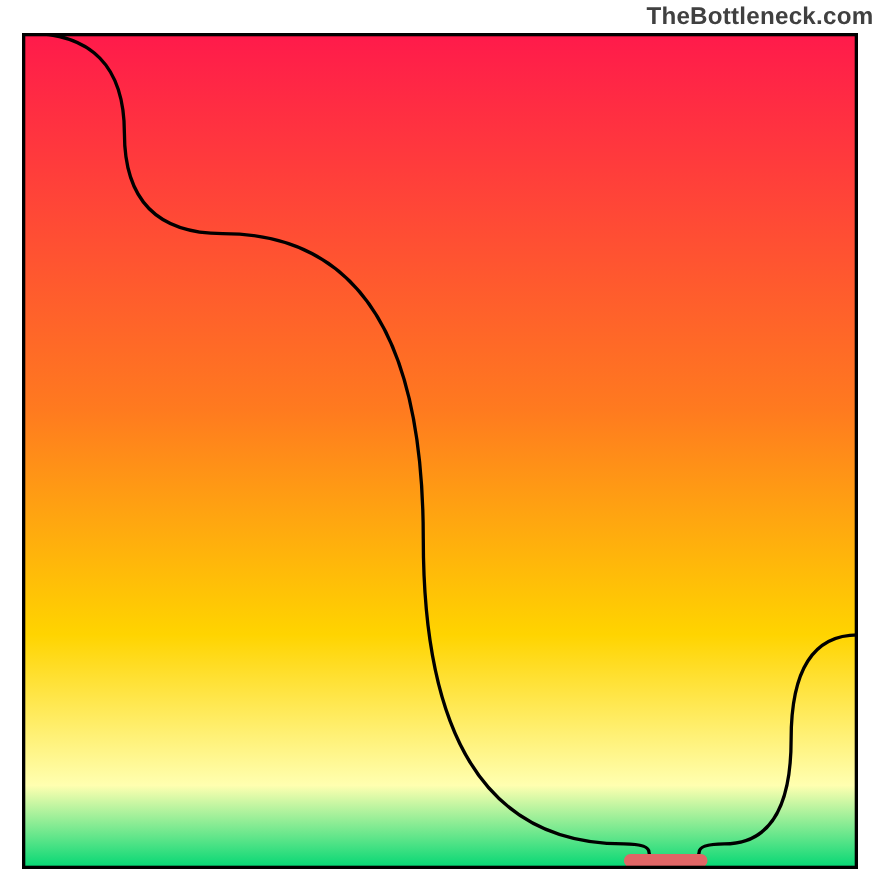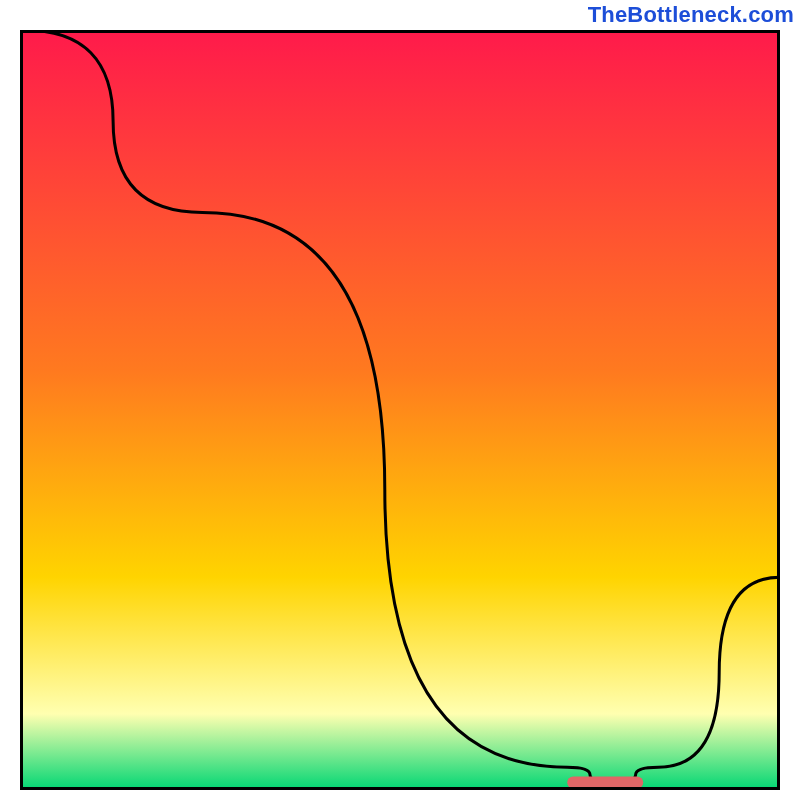--- a/index.html
+++ b/index.html
@@ -15,21 +15,21 @@
     position: relative;
     width: 800px;
     height: 800px;
   }
   .attribution {
     position: absolute;
     top: 2px;
     right: 6px;
     font-size: 22px;
     font-weight: 600;
-    color: #1d4ed8;
+    color: #404040;
     letter-spacing: 0.2px;
   }
   .frame {
     position: absolute;
     left: 20px;
     top: 30px;
     width: 760px;
     height: 760px;
     
   }

